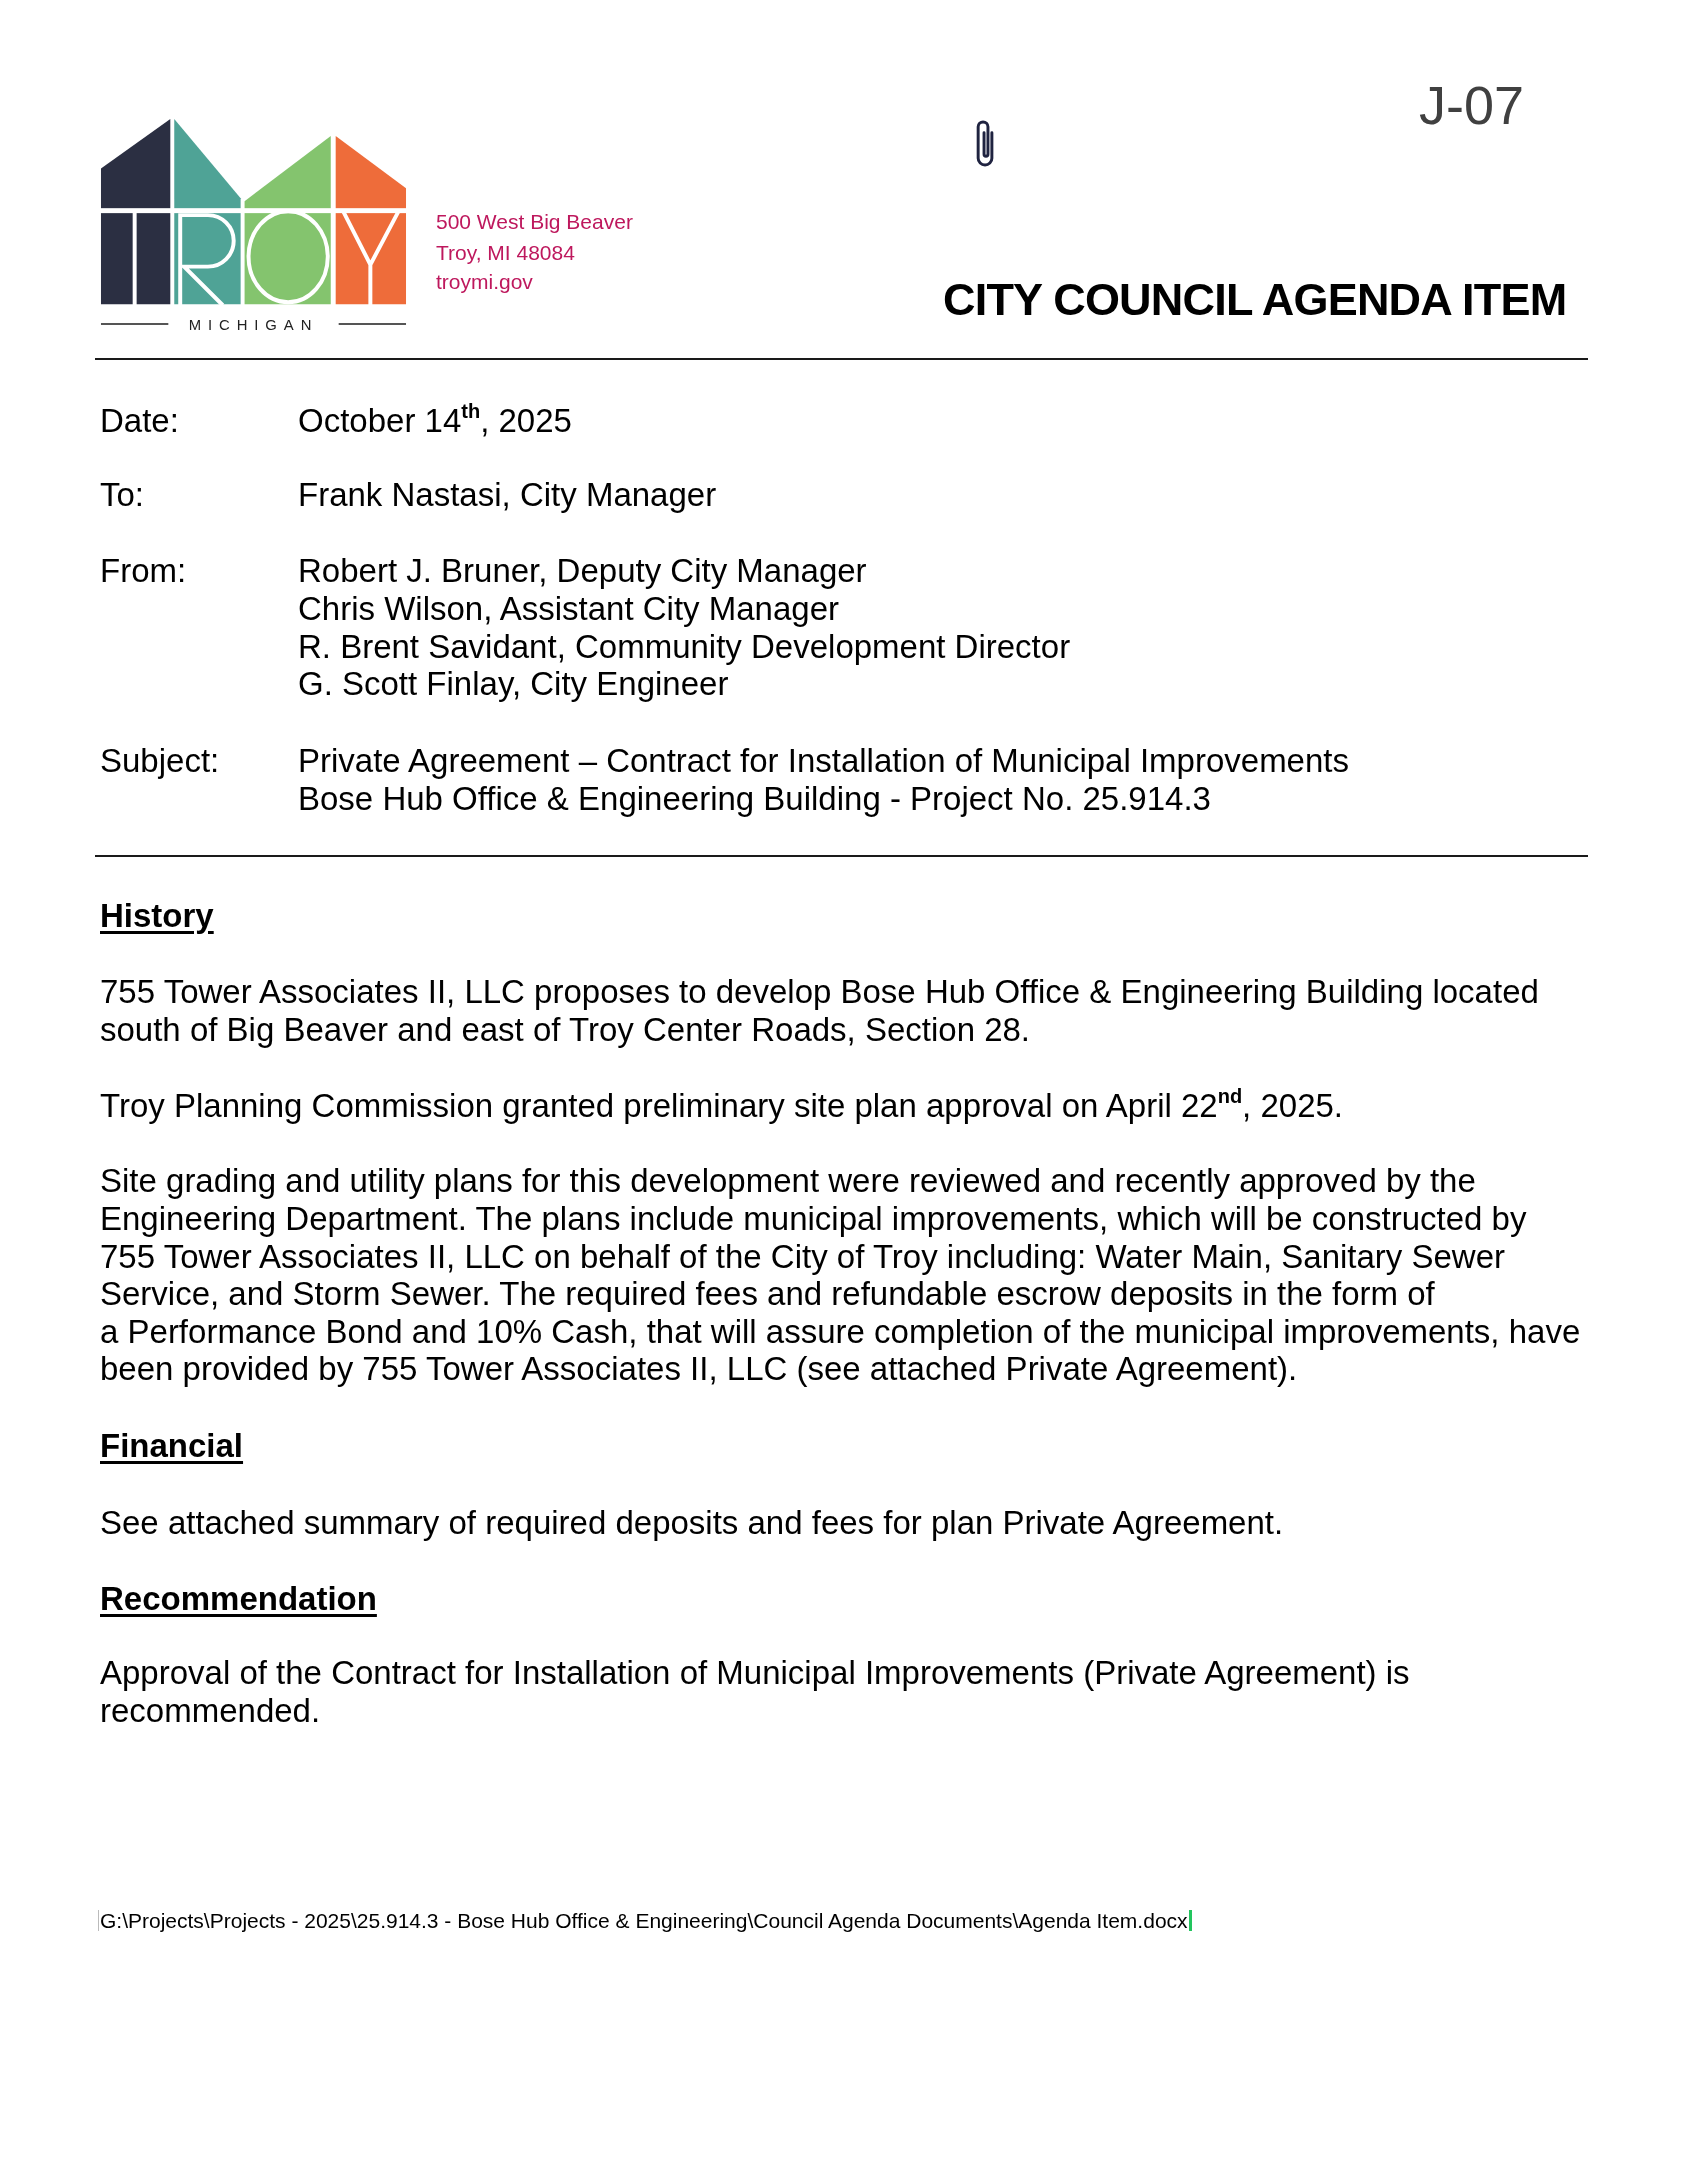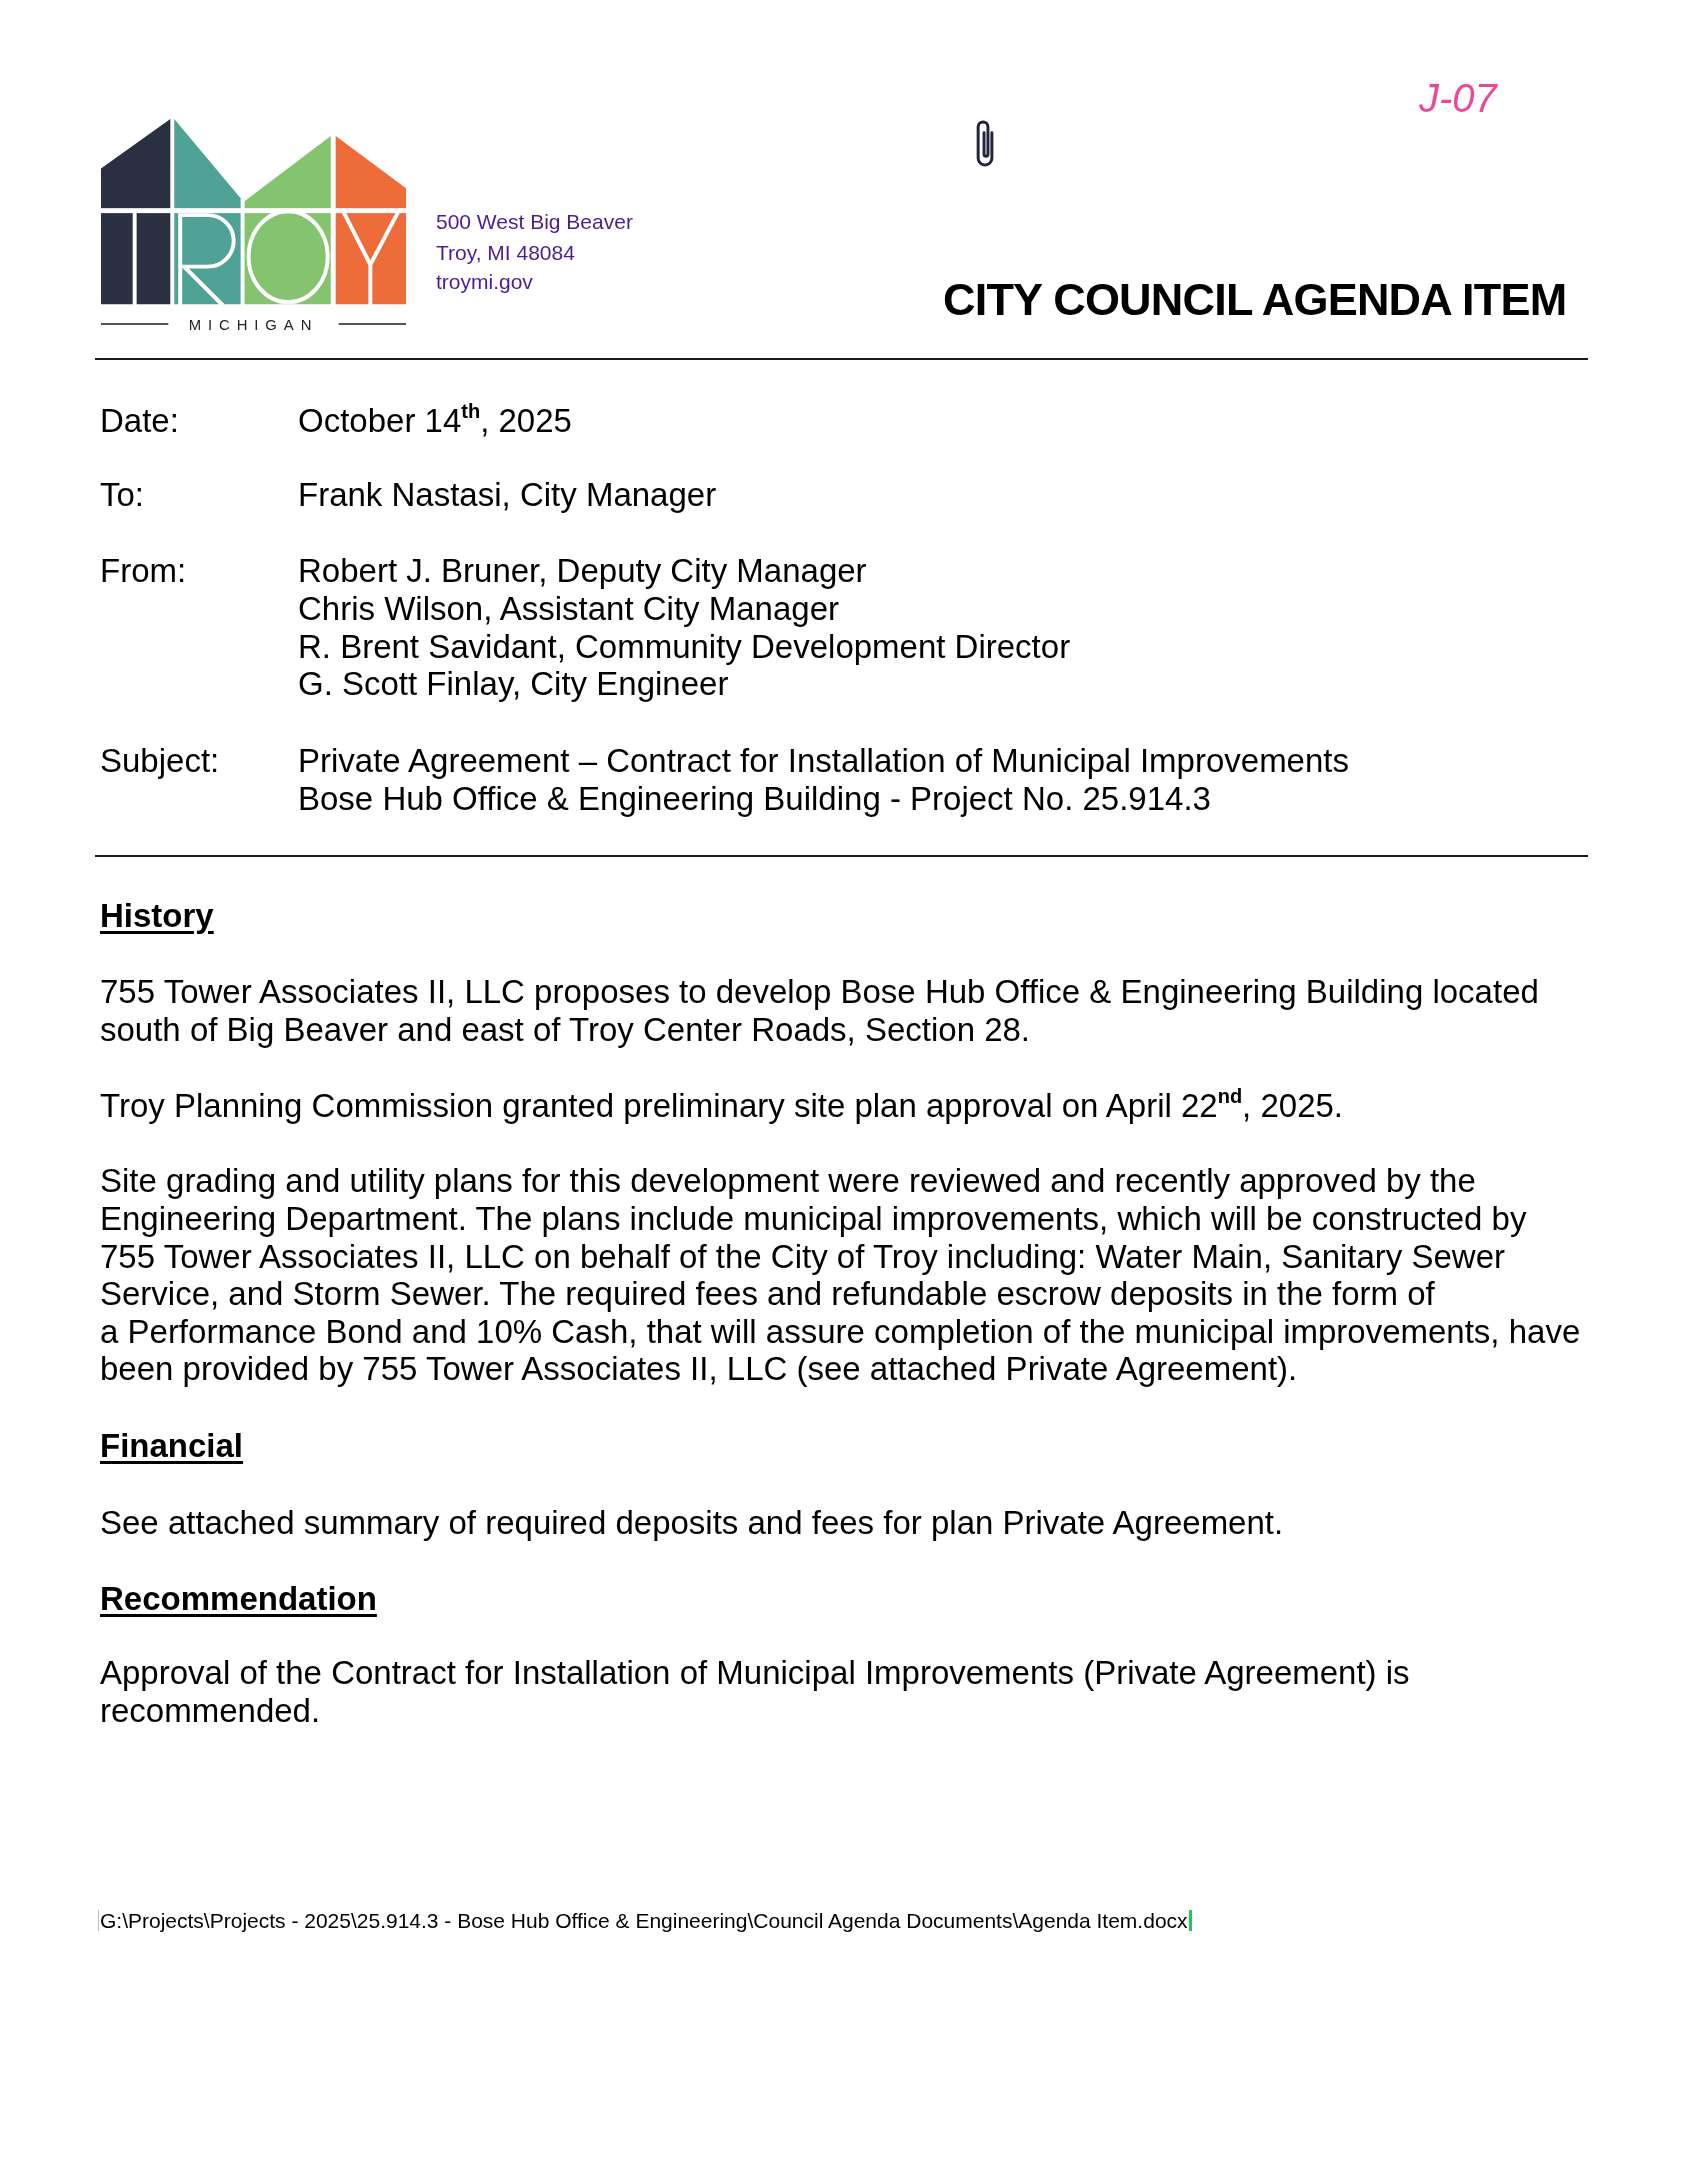--- a/index.html
+++ b/index.html
@@ -1,21 +1,21 @@
 <!DOCTYPE html>
 <html><head>
 <meta charset="utf-8">
 <style>
   html, body { margin:0; padding:0; background:#ffffff; }
   body { width:1683px; height:2178px; position:relative; overflow:hidden;
          font-family:"Liberation Sans", sans-serif; color:#000; }
   .abs { position:absolute; }
   .logo { left:99px; top:116px; width:309px; height:220px; }
-  .addr { left:436px; font-size:21px; color:#4c1d95; line-height:1; white-space:nowrap; }
-  .agenda-id { left:1419px; top:78px; font-size:40px; color:#ec4899; line-height:1; white-space:nowrap;font-style:italic; }
+  .addr { left:436px; font-size:21px; color:#be185d; line-height:1; white-space:nowrap; }
+  .agenda-id { left:1419px; top:78px; font-size:54px; color:#404040; line-height:1; white-space:nowrap; }
   .clip { left:974px; top:117px; width:24px; height:51px; }
   .title { left:943px; top:277px; font-size:45px; font-weight:bold; line-height:1; white-space:nowrap; letter-spacing:-0.8px; }
   .rule { left:95px; width:1493px; height:2px; background:#1a1a1a; }
   .txt { font-size:33px; line-height:1; white-space:nowrap; }
   .lbl { left:100px; }
   .val { left:298px; }
   .body-text { left:100px; }
   .heading { left:100px; font-size:33px; font-weight:bold; text-decoration:underline; text-decoration-thickness:3px; text-underline-offset:4px; line-height:1; white-space:nowrap;text-align:center; }
   sup { font-size:20px; vertical-align:14px; line-height:0;font-weight:bold; }
   .footer { left:98px; top:1910px; font-size:21px; line-height:1; white-space:nowrap;

